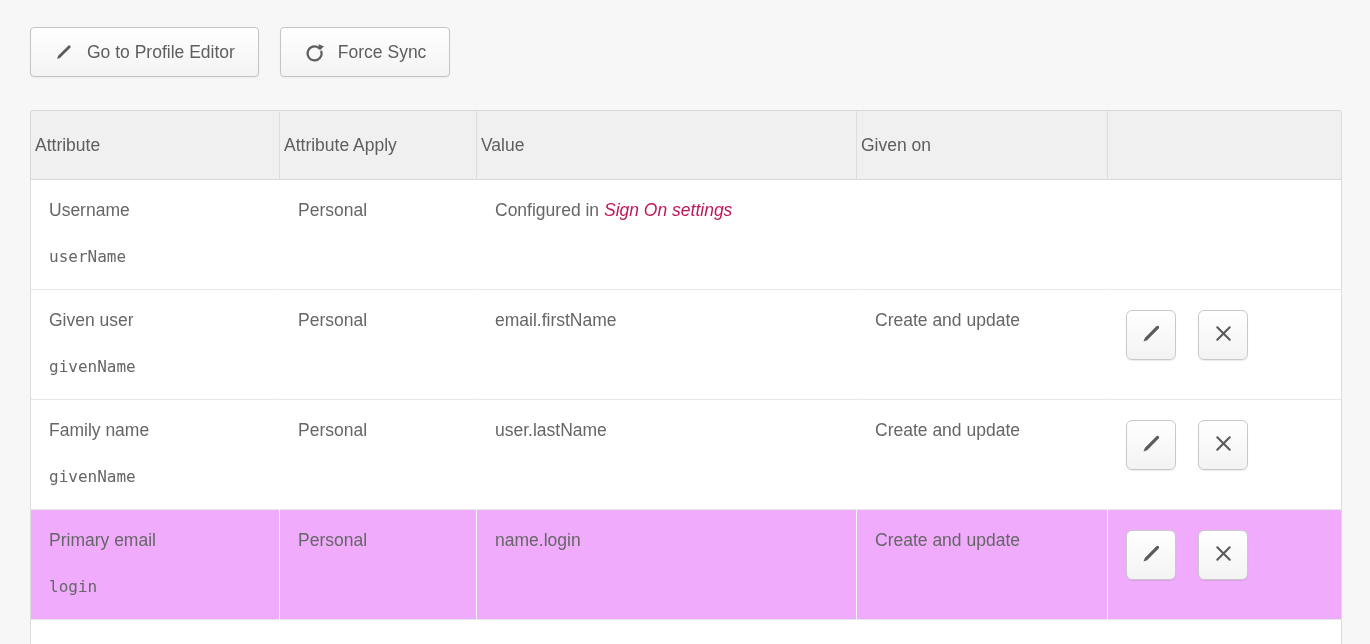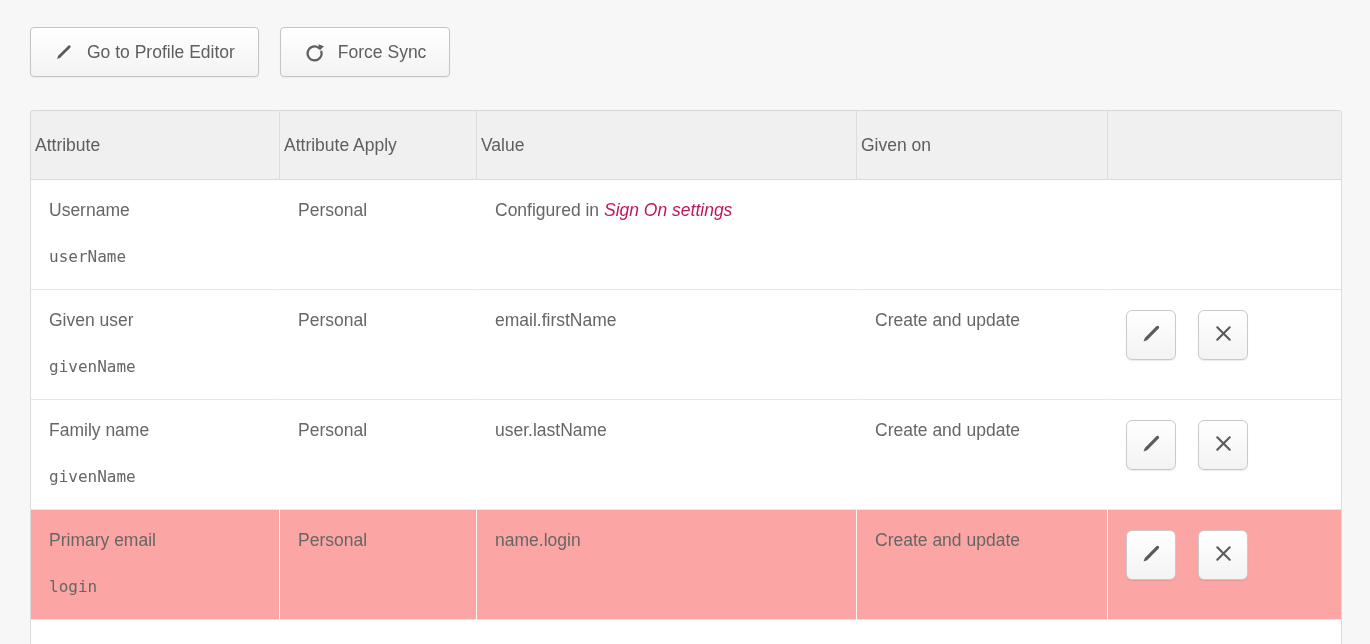--- a/index.html
+++ b/index.html
@@ -66,21 +66,21 @@
     height: 110px;
     vertical-align: top;
     padding: 20px 18px 0 18px;
     font-size: 17.5px;
     color: #666;
     border-bottom: 1px solid #e7e7e7;
     border-right: 1px solid rgba(255,255,255,0.9);
   }
   tbody td:first-child { border-left: 1px solid #dcdcdc; margin-left: 12px; }
   tbody td:last-child  { border-right: 1px solid #dcdcdc; }
-  tbody tr.hl td { background: #fca5a5; }
+  tbody tr.hl td { background: #f0abfc; }
   tbody tr.partial td { height: 110px; border-bottom: none; }
   .a-label { color: #666; }
   .a-code {
     margin-top: 26px;
     font-family: "DejaVu Sans Mono", monospace;
     font-size: 16px;
     color: #666;
   }
   a.val-link { color: #be185d; text-decoration: none; cursor: pointer; font-style: italic; }
   

